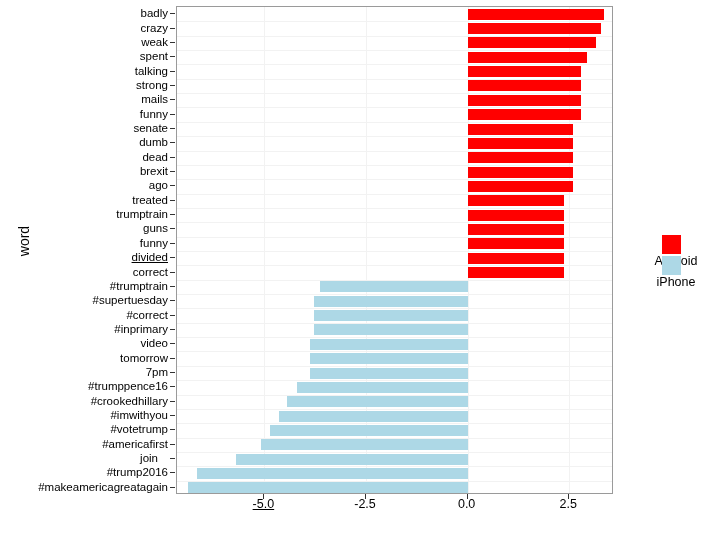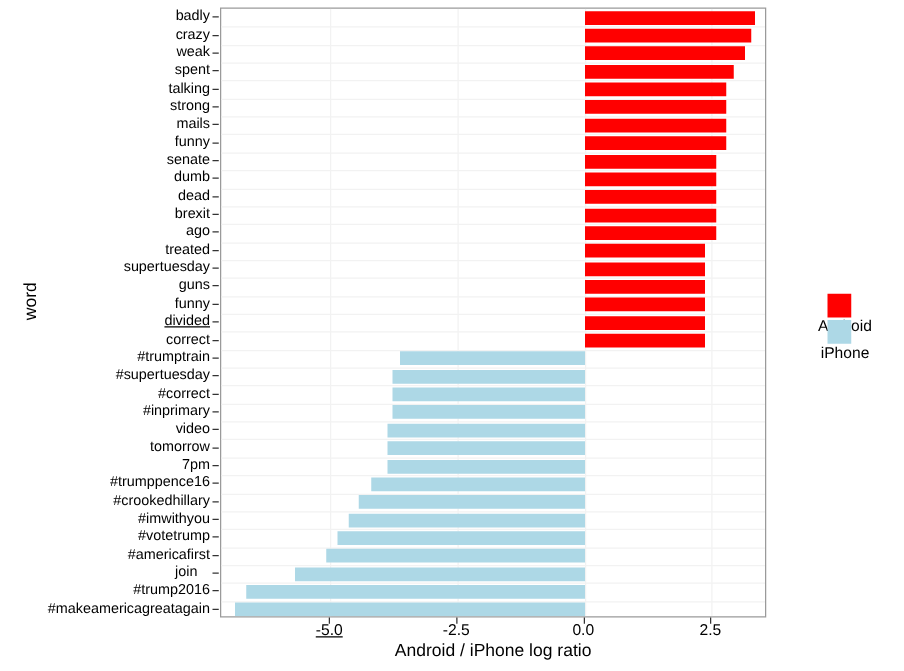--- a/index.html
+++ b/index.html
@@ -139,38 +139,37 @@
     color: #000000;
     white-space: nowrap;
   }
 </style>
 </head>
 <body>
 
 <div id="root">
 
   <div id="ylab">word</div>
-  <div id="xlab">Android / iPhone log ratio</div>
 
   <div id="ytick-labels">
       <div class="ytick-label" style="top: 7.17647px; right: 555px;">badly</div>
       <div class="ytick-label" style="top: 21.5294px; right: 555px;">crazy</div>
       <div class="ytick-label" style="top: 35.8824px; right: 555px;">weak</div>
       <div class="ytick-label" style="top: 50.2353px; right: 555px;">spent</div>
       <div class="ytick-label" style="top: 64.5882px; right: 555px;">talking</div>
       <div class="ytick-label" style="top: 78.9412px; right: 555px;">strong</div>
       <div class="ytick-label" style="top: 93.2941px; right: 555px;">mails</div>
       <div class="ytick-label" style="top: 107.647px; right: 555px;">funny</div>
       <div class="ytick-label" style="top: 122px; right: 555px;">senate</div>
       <div class="ytick-label" style="top: 136.353px; right: 555px;">dumb</div>
       <div class="ytick-label" style="top: 150.706px; right: 555px;">dead</div>
       <div class="ytick-label" style="top: 165.059px; right: 555px;">brexit</div>
       <div class="ytick-label" style="top: 179.412px; right: 555px;">ago</div>
       <div class="ytick-label" style="top: 193.765px; right: 555px;">treated</div>
-      <div class="ytick-label" style="top: 208.118px; right: 555px;">supertuesday</div>
+      <div class="ytick-label" style="top: 208.118px; right: 555px;">trumptrain</div>
       <div class="ytick-label" style="top: 222.471px; right: 555px;">guns</div>
       <div class="ytick-label" style="top: 236.824px; right: 555px;">funny</div>
       <div class="ytick-label" style="top: 251.176px; right: 555px; text-decoration: underline;">divided</div>
       <div class="ytick-label" style="top: 265.529px; right: 555px;">correct</div>
       <div class="ytick-label" style="top: 279.882px; right: 555px;">#trumptrain</div>
       <div class="ytick-label" style="top: 294.235px; right: 555px;">#supertuesday</div>
       <div class="ytick-label" style="top: 308.588px; right: 555px;">#correct</div>
       <div class="ytick-label" style="top: 322.941px; right: 555px;">#inprimary</div>
       <div class="ytick-label" style="top: 337.294px; right: 555px;">video</div>
       <div class="ytick-label" style="top: 351.647px; right: 555px;">tomorrow</div>

